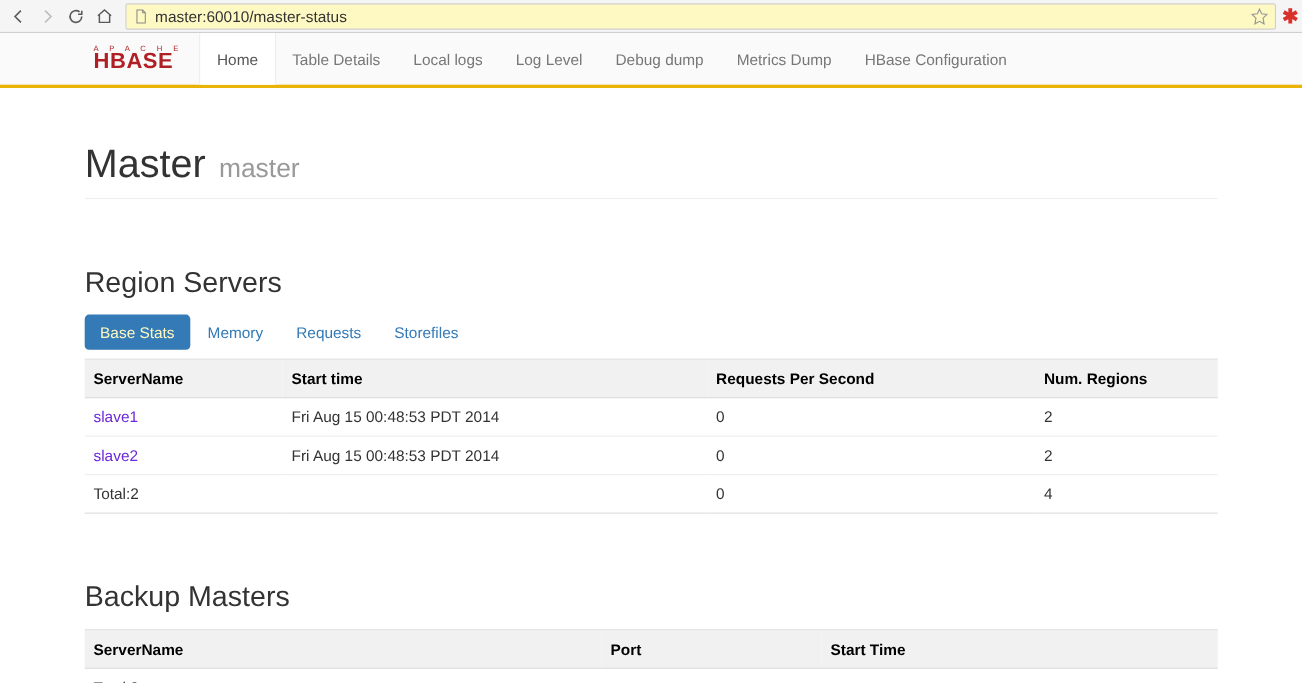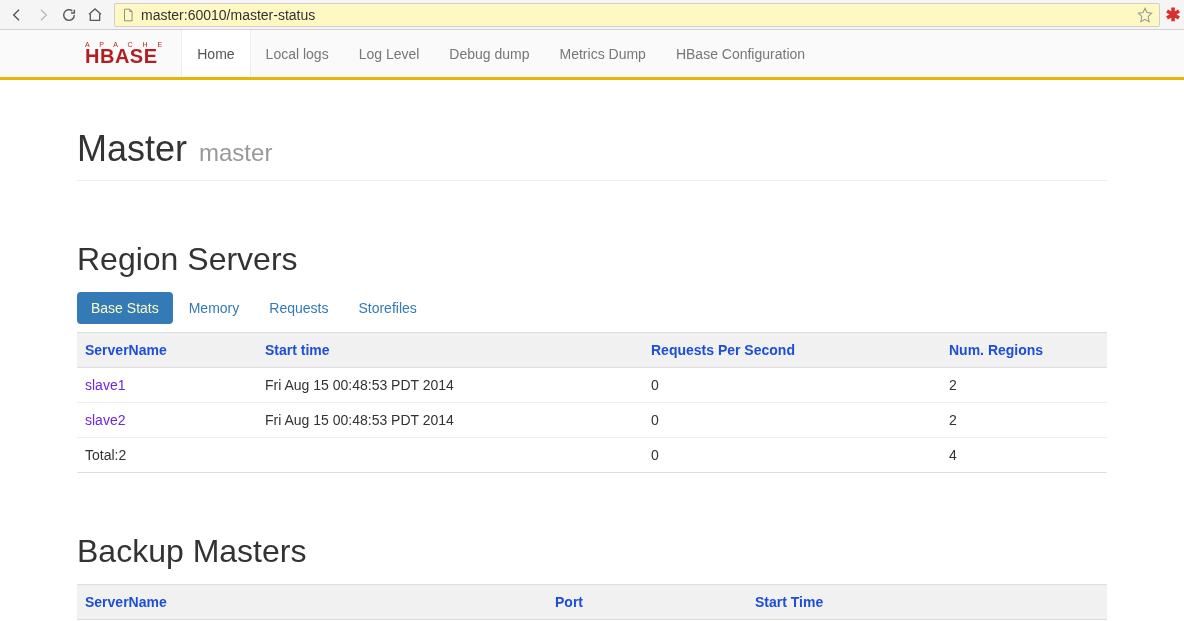--- a/index.html
+++ b/index.html
@@ -107,21 +107,21 @@
     margin-top: 48px;
     padding-bottom: 10px;
     border-bottom: 1px solid #eee;
     display: flex; align-items: baseline; gap: 12px;
   }
   .page-header h1 { font-size: 36px; font-weight: 500; color: #333; }
   .page-header small { font-size: 24px; color: #999; font-weight: 400; }
 
   h2.section {
     margin-top: 60px;
-    font-size: 32px;
+    font-size: 26px;
     font-weight: 500;
     color: #333;
     margin-bottom: 14px;
   }
 
   
   .tabs { display: flex; gap: 2px; margin-bottom: 0; }
   .tabs .tab {
     padding: 8px 14px;
     font-size: 14px;
@@ -143,21 +143,21 @@
   table.data th, table.data td {
     text-align: left;
     padding: 9px 8px;
     font-size: 14px;
   }
   table.data thead th {
     background: #f1f1f1;
     border-top: 1px solid #ddd;
     border-bottom: 1px solid #ddd;
     font-weight: 700;
-    color: #1d4ed8;
+    color: #000000;
   }
   table.data tbody tr { border-bottom: 1px solid #eee; }
   table.data tbody tr:last-child { border-bottom: 1px solid #ddd; }
   a.link { color: #6d28d9; text-decoration: none; }
 
   .col-srv { width: 180px; }
   .col-start { width: 386px; }
   .col-req { width: 298px; }
   .col-num { width: auto; }
 
@@ -210,20 +210,21 @@
 
 <div class="navbar-wrap">
   <div class="brand">
     <div class="brand-logo">
       <span class="brand-top">A P A C H E</span>
       <span>HBASE</span>
     </div>
   </div>
   <ul class="nav-items">
       <li class="active">Home</li>
+      <li>Table Details</li>
       <li>Local logs</li>
       <li>Log Level</li>
       <li>Debug dump</li>
       <li>Metrics Dump</li>
       <li>HBase Configuration</li>
     </ul>
 </div>
 
 <div class="container">
 

